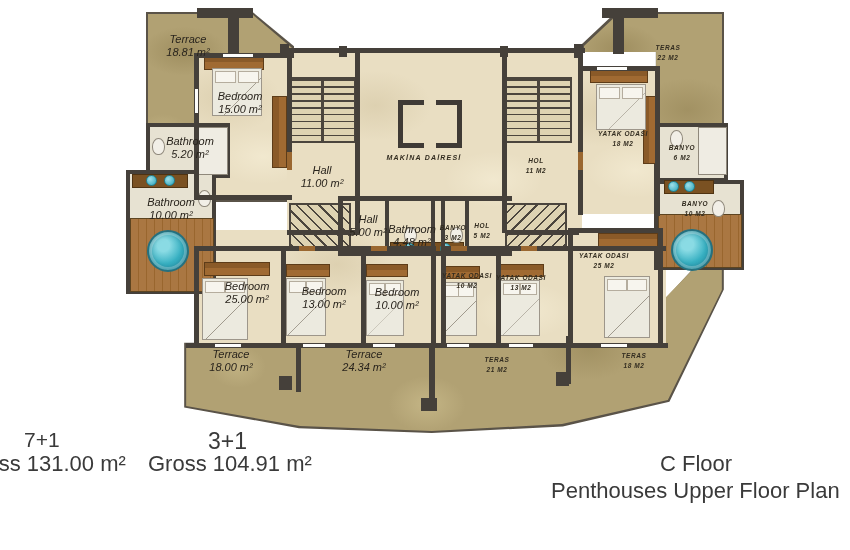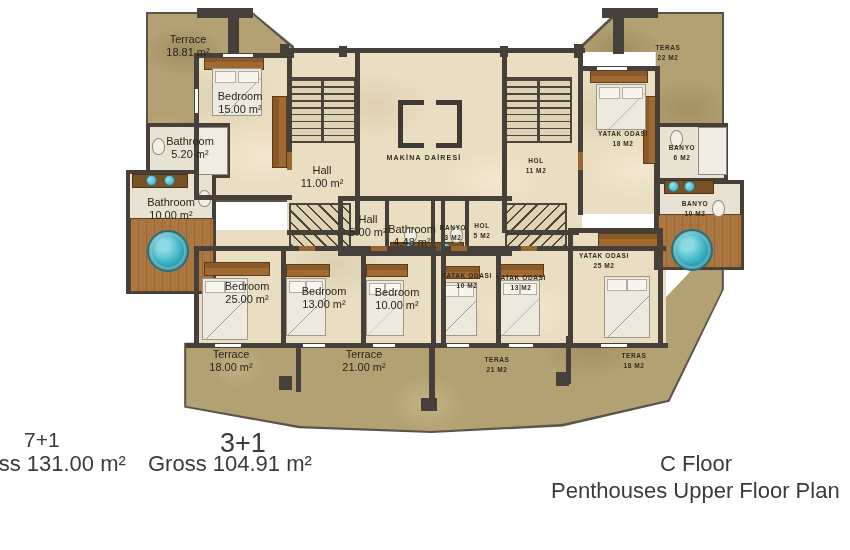--- a/index.html
+++ b/index.html
@@ -34,21 +34,21 @@
   .shower{position:absolute;z-index:16;background:#efece3;border:1px solid #8f887b;}
   .jac{position:absolute;z-index:22;border-radius:50%;border:2px solid #26707e;
        background:radial-gradient(circle at 38% 35%,#8adbe4 0 18%,#37b0c2 55%,#1f87a0);
        box-shadow:inset 0 0 0 3px rgba(255,255,255,.25), inset 0 0 6px rgba(0,60,70,.55);}
   .w{position:absolute;background:#45403a;z-index:30;}
   .win{position:absolute;background:#fdfdfb;border:1px solid #45403a;box-sizing:border-box;z-index:32;}
   .door{position:absolute;background:#9a6730;z-index:31;}
   .mk{position:absolute;z-index:25;box-sizing:border-box;width:26px;height:48px;}
   .mk.l{border-left:5px solid #3f3a35;border-top:5px solid #3f3a35;border-bottom:5px solid #3f3a35;}
   .mk.r{border-right:5px solid #3f3a35;border-top:5px solid #3f3a35;border-bottom:5px solid #3f3a35;}
-  .lbl{position:absolute;transform:translate(-50%,-50%);text-align:center;color:#29241d;white-space:nowrap;z-index:40;}
+  .lbl{position:absolute;transform:translate(-50%,-50%);text-align:center;color:#29241d;white-space:nowrap;z-index:40;font-style:italic;}
   .lbl-en{font-size:11px;line-height:1.15;}
   .lbl-tr{font-size:6.5px;font-weight:bold;letter-spacing:.6px;line-height:1.55;color:#322c20;}
   .lbl-mk{font-size:7px;font-weight:bold;letter-spacing:1.2px;color:#322c20;}
   .cap{position:absolute;font-size:22px;color:#3a3a3a;white-space:nowrap;z-index:50;}
 </style>
 </head>
 <body>
 
 <div class="plan">
 
@@ -222,21 +222,21 @@
   <div class="lbl lbl-en" style="left:397px;top:299px;">
       <div>Bedroom</div>
       <div>10.00 m²</div>
     </div>
   <div class="lbl lbl-en" style="left:231px;top:361px;">
       <div>Terrace</div>
       <div>18.00 m²</div>
     </div>
   <div class="lbl lbl-en" style="left:364px;top:361px;">
       <div>Terrace</div>
-      <div>21.00 m²</div>
+      <div>24.34 m²</div>
     </div>
 
   <div class="lbl lbl-tr" style="left:668px;top:53px;">
       <div>TERAS</div>
       <div>22 M2</div>
     </div>
   <div class="lbl lbl-tr" style="left:623px;top:139px;">
       <div>YATAK ODASI</div>
       <div>18 M2</div>
     </div>
@@ -281,16 +281,16 @@
       <div>18 M2</div>
     </div>
 
   <div class="lbl lbl-mk" style="left:424px;top:157px;">
       <div>MAKİNA DAİRESİ</div>
     </div>
 </div>
 
 <div class="cap" style="left:24px;top:428px;font-size:21px;">7+1</div>
 <div class="cap" style="left:-38px;top:451px;">Gross 131.00 m²</div>
-<div class="cap" style="left:220px;top:428px;font-size:27px;">3+1</div>
+<div class="cap" style="left:208px;top:428px;font-size:23px;">3+1</div>
 <div class="cap" style="left:148px;top:451px;">Gross 104.91 m²</div>
 <div class="cap" style="left:660px;top:451px;">C Floor</div>
 <div class="cap" style="left:551px;top:478px;">Penthouses Upper Floor Plan</div>
 
 </body></html>

